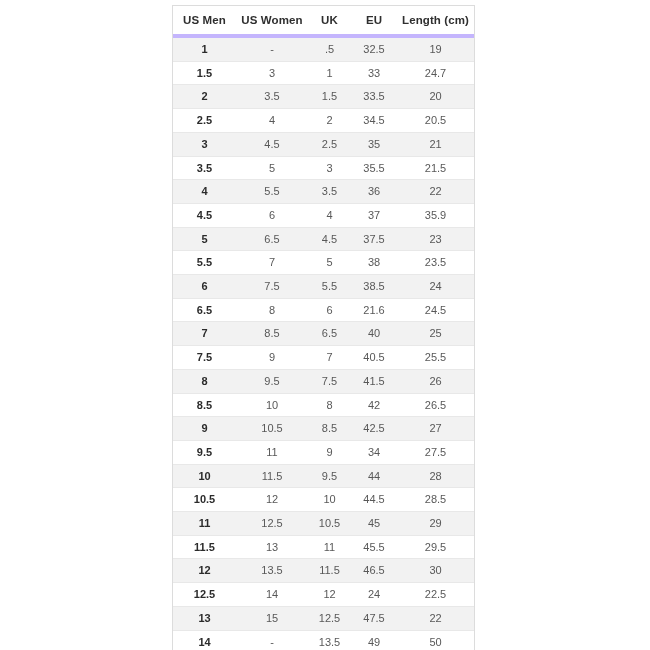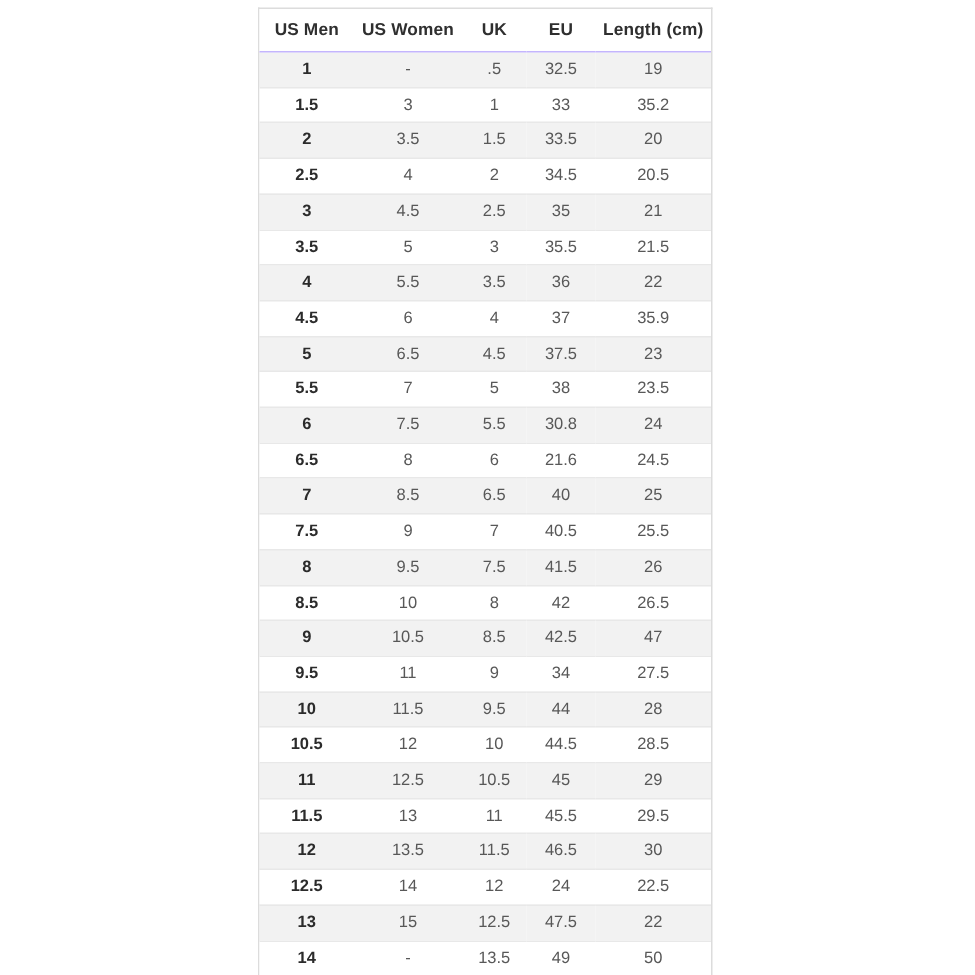--- a/index.html
+++ b/index.html
@@ -47,21 +47,21 @@
   table.size-table col.c-eu       { width: 46px; }
   table.size-table col.c-length   { width: 77px; }
 
   table.size-table thead th {
     font-size: 11.5px;
     font-weight: bold;
     color: #2f2f2f;
     text-align: center;
     padding: 8px 2px 8px 2px;
     background: #ffffff;
-    border-bottom: 1px solid #c4b5fd;
+    border-bottom: 4px solid #c4b5fd;
     letter-spacing: 0.1px;
     white-space: nowrap;
   }
 
   table.size-table tbody td {
     font-size: 11px;
     color: #585858;
     text-align: center;
     height: 22.7px;
     padding: 0 2px;
@@ -110,21 +110,21 @@
             <td>-</td>
             <td>.5</td>
             <td>32.5</td>
             <td>19</td>
           </tr>
           <tr class="plain">
             <td class="usmen-cell">1.5</td>
             <td>3</td>
             <td>1</td>
             <td>33</td>
-            <td>35.2</td>
+            <td>24.7</td>
           </tr>
           <tr class="shaded">
             <td class="usmen-cell">2</td>
             <td>3.5</td>
             <td>1.5</td>
             <td>33.5</td>
             <td>20</td>
           </tr>
           <tr class="plain">
             <td class="usmen-cell">2.5</td>
@@ -172,21 +172,21 @@
             <td class="usmen-cell">5.5</td>
             <td>7</td>
             <td>5</td>
             <td>38</td>
             <td>23.5</td>
           </tr>
           <tr class="shaded">
             <td class="usmen-cell">6</td>
             <td>7.5</td>
             <td>5.5</td>
-            <td>30.8</td>
+            <td>38.5</td>
             <td>24</td>
           </tr>
           <tr class="plain">
             <td class="usmen-cell">6.5</td>
             <td>8</td>
             <td>6</td>
             <td>21.6</td>
             <td>24.5</td>
           </tr>
           <tr class="shaded">
@@ -215,21 +215,21 @@
             <td>10</td>
             <td>8</td>
             <td>42</td>
             <td>26.5</td>
           </tr>
           <tr class="shaded">
             <td class="usmen-cell">9</td>
             <td>10.5</td>
             <td>8.5</td>
             <td>42.5</td>
-            <td>47</td>
+            <td>27</td>
           </tr>
           <tr class="plain">
             <td class="usmen-cell">9.5</td>
             <td>11</td>
             <td>9</td>
             <td>34</td>
             <td>27.5</td>
           </tr>
           <tr class="shaded">
             <td class="usmen-cell">10</td>

